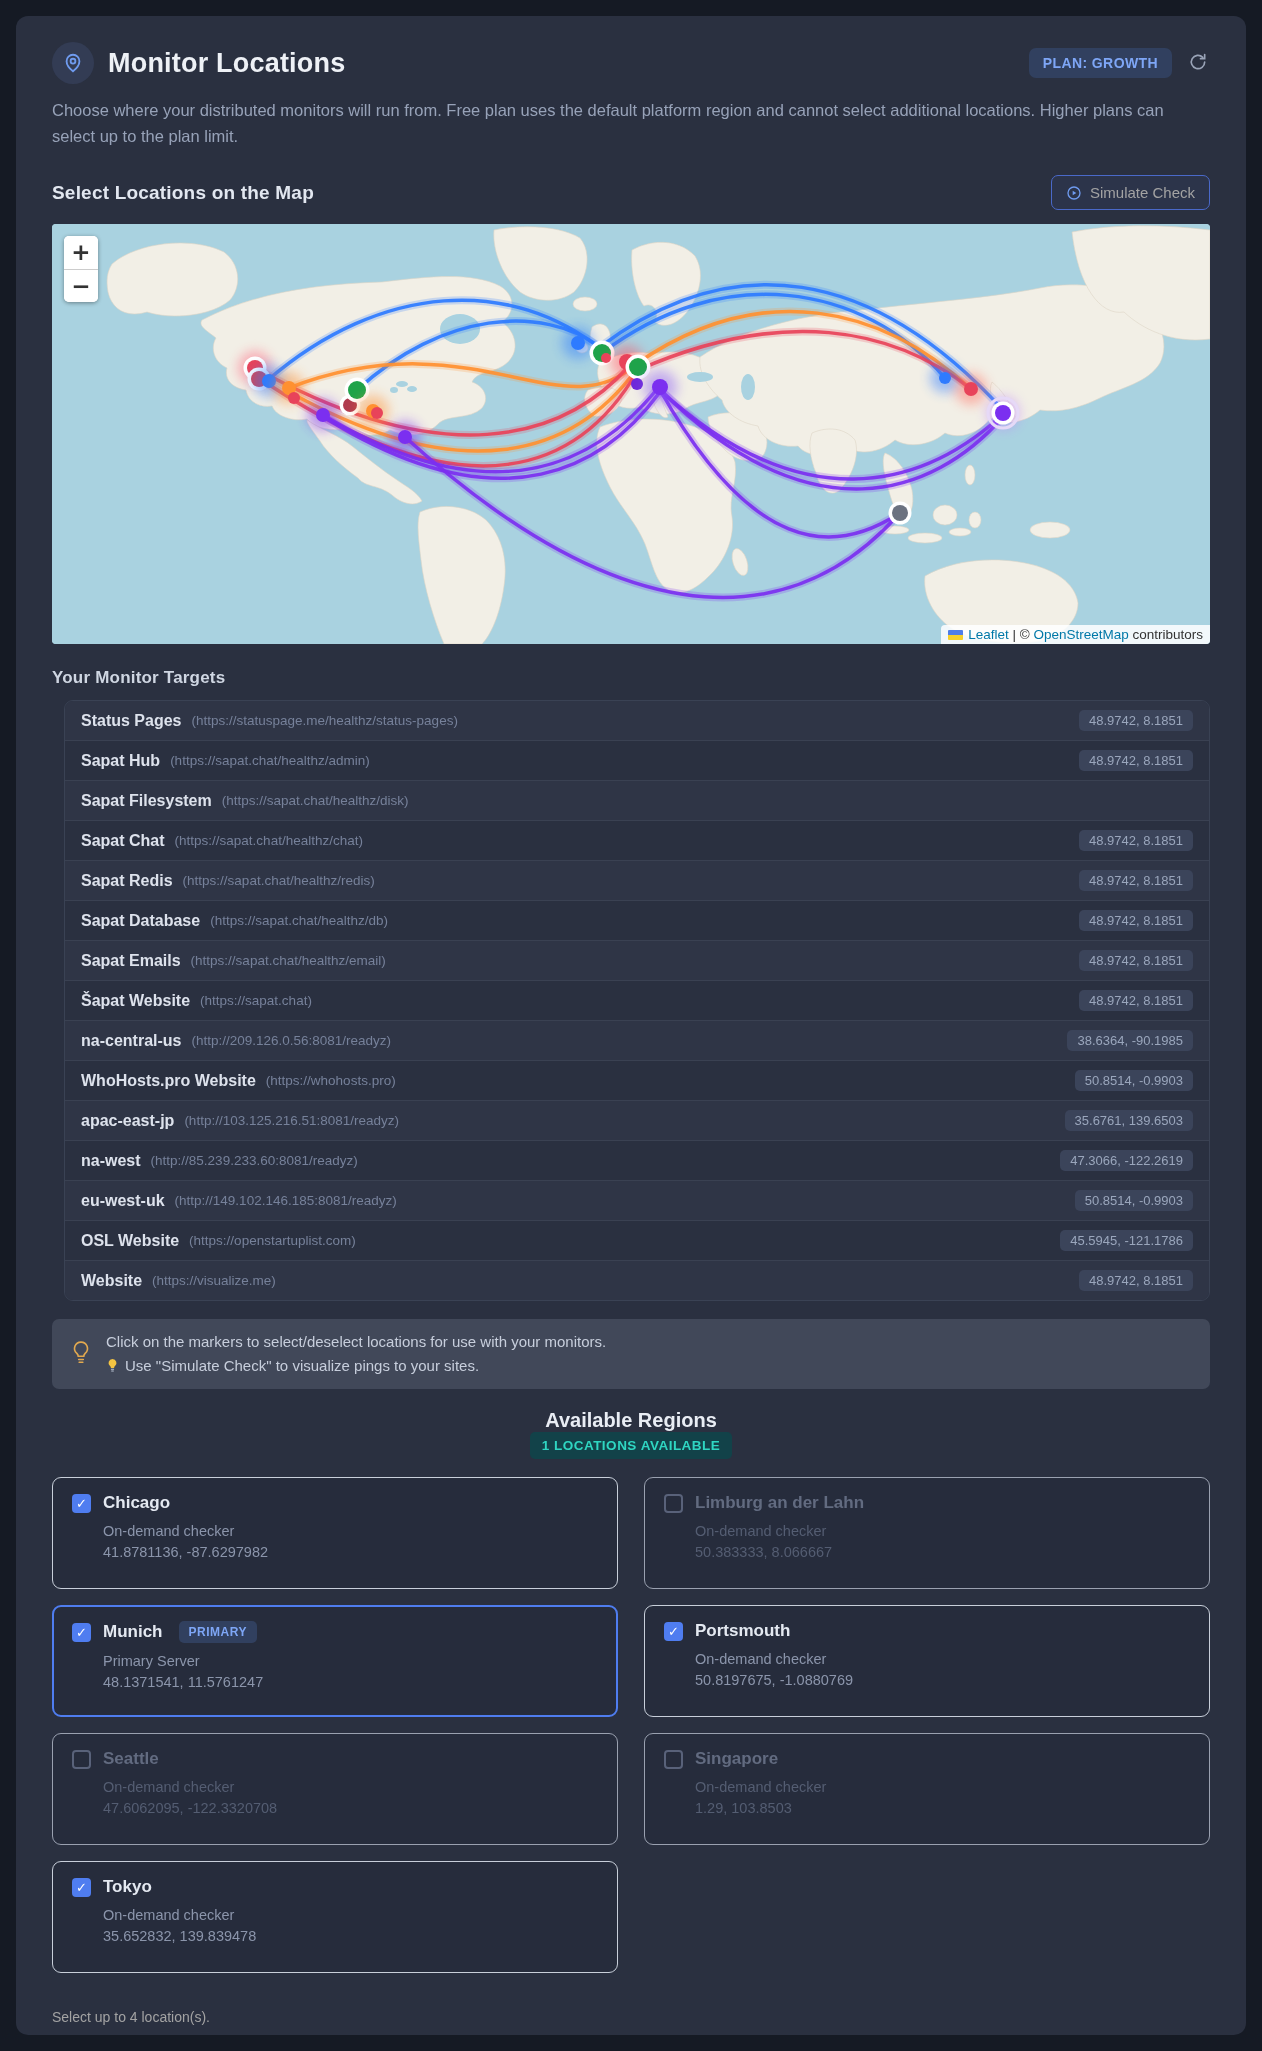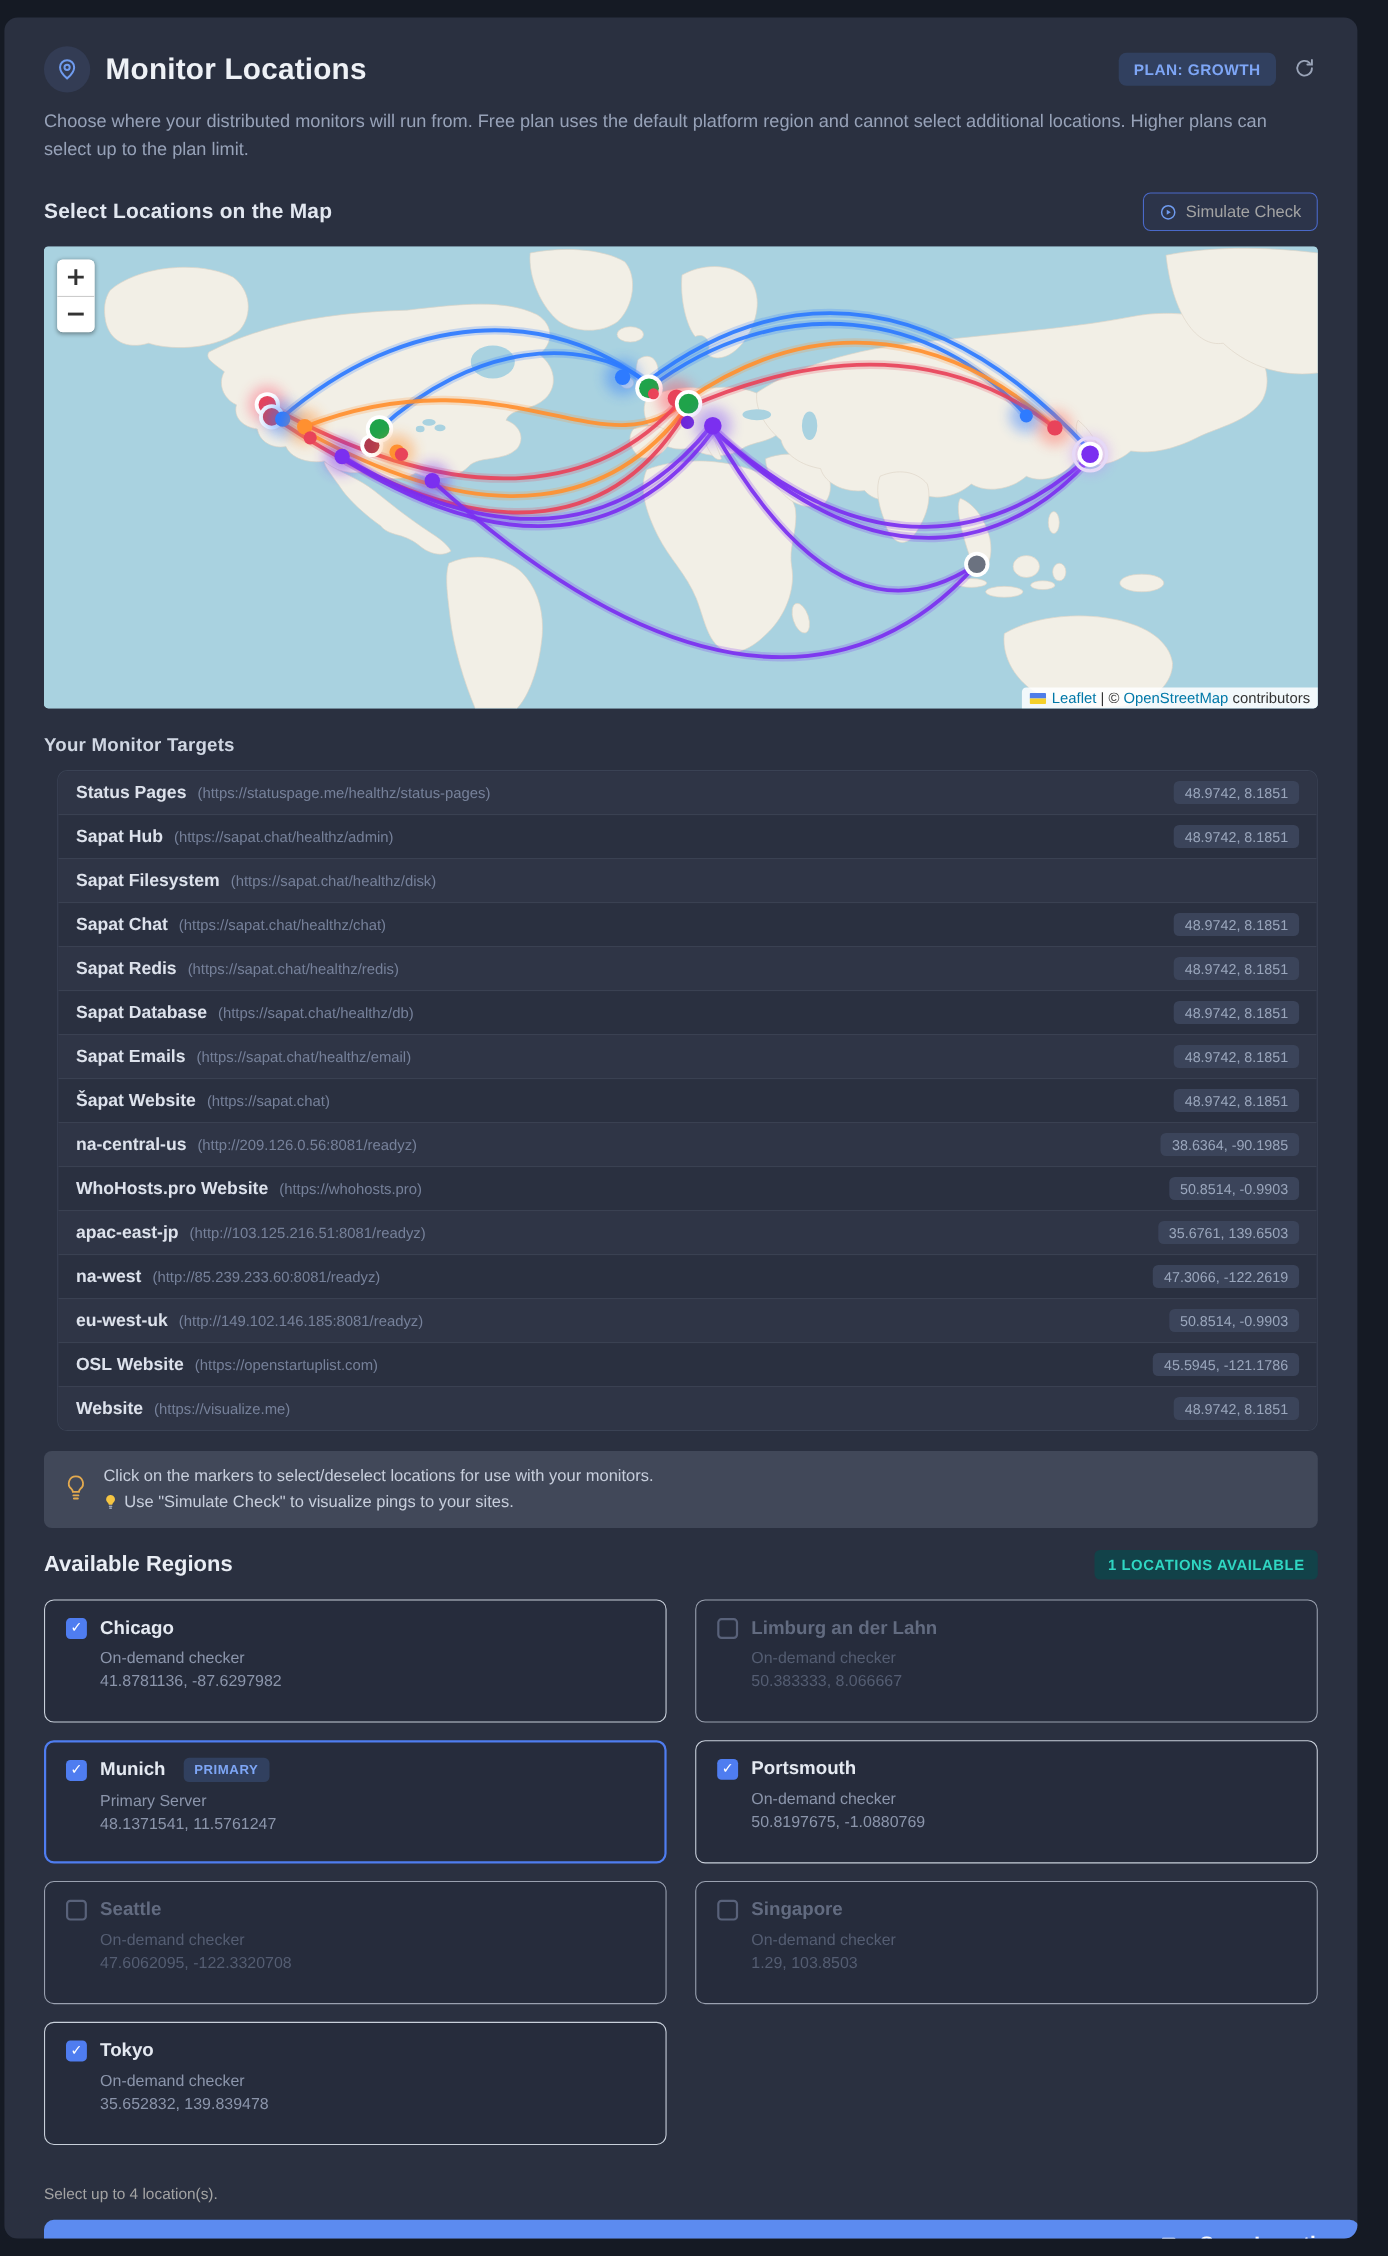--- a/index.html
+++ b/index.html
@@ -3,21 +3,21 @@
 <meta charset="utf-8">
 <style>
   html,body{margin:0;padding:0;}
   body{
     width:1262px;height:2051px;position:relative;
     background:#151a24;
     font-family:"Liberation Sans","DejaVu Sans",sans-serif;
     -webkit-font-smoothing:antialiased;
   }
   .panel{
-    position:absolute;left:4px;top:16px;width:1230px;height:2019px;
+    position:absolute;left:16px;top:16px;width:1230px;height:2019px;
     background:#2a3040;border-radius:12px;box-sizing:border-box;
     padding:26px 36px;overflow:hidden;
   }
   
   .hdr-row{display:flex;align-items:center;}
   .hdr-left{display:flex;align-items:center;gap:14px;flex:1;}
   .hdr-icon{
     width:42px;height:42px;border-radius:50%;background:#333c54;
     display:flex;align-items:center;justify-content:center;
   }
@@ -81,21 +81,21 @@
     padding:3px 10px;border-radius:5px;white-space:nowrap;
   }
   
   .tip{
     margin-top:18px;background:#414859;border-radius:7px;padding:11px 18px;
     display:flex;align-items:center;gap:14px;
   }
   .tip-text{font-size:15px;color:#c7cedc;line-height:1.6;}
   .tip-line2{display:flex;align-items:center;gap:6px;}
   
-  .regions-head{display:flex;align-items:center;margin-top:20px;}
+  .regions-head{display:flex;align-items:center;margin-top:20px;flex-direction:column;}
   .regions-title{flex:1;font-size:20px;font-weight:600;color:#e9edf4;}
   .avail-badge{
     background:#124249;color:#2fd6c2;font-size:13.5px;font-weight:700;
     padding:6px 12px;border-radius:5px;letter-spacing:.5px;
   }
   .regions-grid{
     margin-top:18px;display:grid;grid-template-columns:1fr 1fr;gap:16px 26px;
   }
   .card{
     background:#262c3c;border:1px solid #c8cfda;border-radius:9px;

